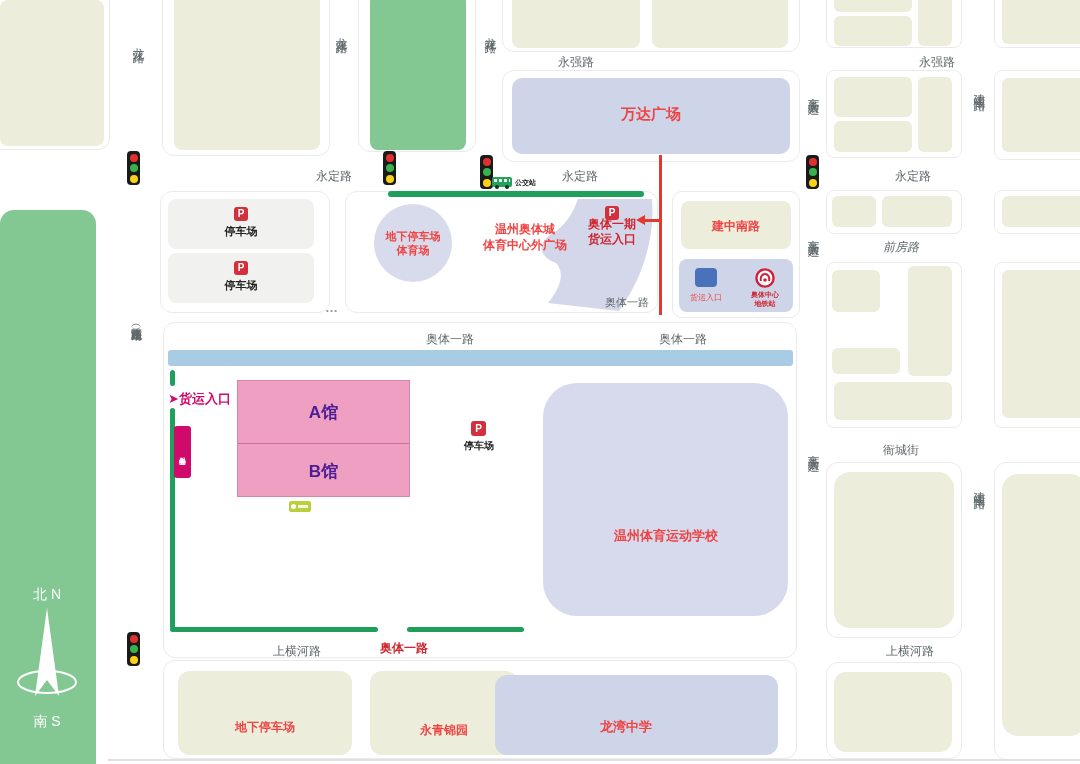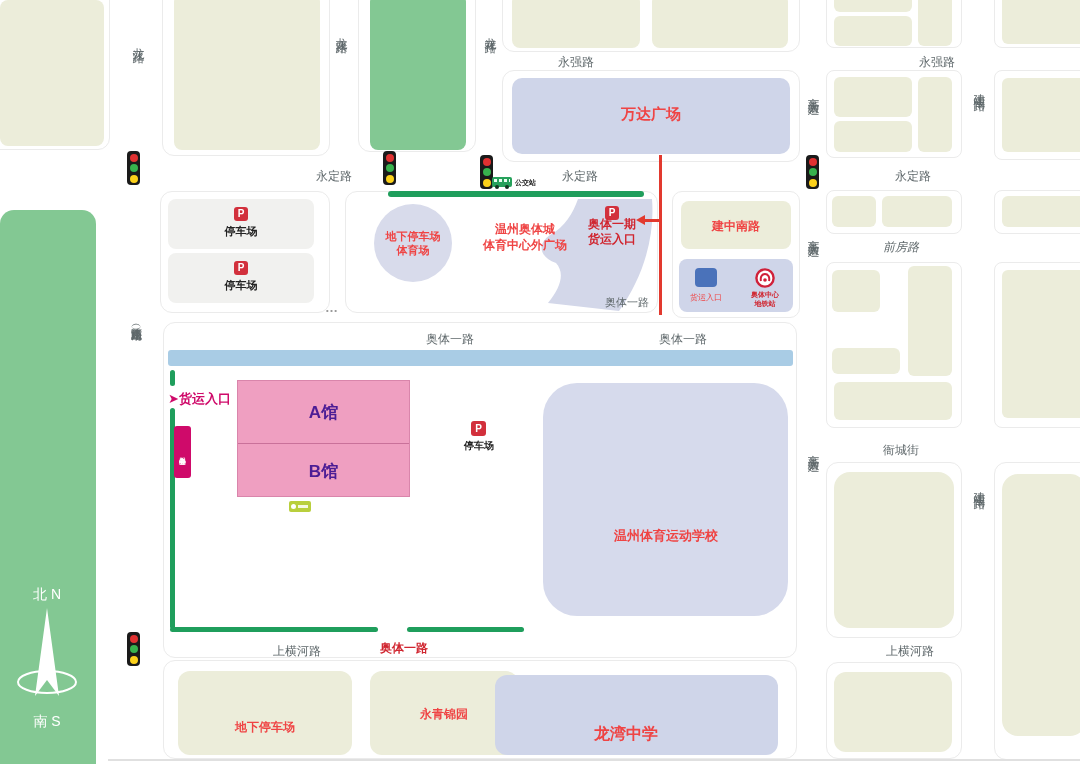--- a/index.html
+++ b/index.html
@@ -190,23 +190,23 @@
 
   <div class="box" style="left:826px;top:462px;width:136px;height:176px;"></div>
   <div class="fill" style="left:834px;top:472px;width:120px;height:156px;border-radius:16px;"></div>
   <div class="box" style="left:994px;top:462px;width:100px;height:298px;"></div>
   <div class="fill" style="left:1002px;top:474px;width:84px;height:262px;border-radius:16px;"></div>
 
   <div class="box" style="left:163px;top:660px;width:634px;height:99px;"></div>
   <div class="fill" style="left:178px;top:671px;width:174px;height:84px;border-radius:12px;"></div>
   <div class="poi" style="left:265px;top:727px;font-size:12px;">地下停车场</div>
   <div class="fill" style="left:370px;top:671px;width:148px;height:84px;border-radius:12px;"></div>
-  <div class="poi" style="left:444px;top:714px;font-size:12px;">永青锦园</div>
+  <div class="poi" style="left:444px;top:730px;font-size:12px;">永青锦园</div>
   <div class="fill lav" style="left:495px;top:675px;width:283px;height:80px;border-radius:12px;"></div>
-  <div class="poi" style="left:626px;top:727px;font-size:16px;margin-top:7px;">龙湾中学</div>
+  <div class="poi" style="left:626px;top:727px;font-size:13px;">龙湾中学</div>
 
   <div class="box" style="left:826px;top:662px;width:136px;height:97px;"></div>
   <div class="fill" style="left:834px;top:672px;width:118px;height:80px;border-radius:12px;"></div>
 
   <div class="abs grn" style="left:0;top:210px;width:96px;height:554px;border-radius:14px 14px 0 0;"></div>
   <div class="compass-label" style="left:47px;top:595px;">北 N</div>
   <svg style="left:14px;top:606px;" width="66" height="104" viewBox="0 0 66 104">
     <ellipse cx="33" cy="76" rx="29" ry="11" fill="none" stroke="#ffffff" stroke-width="2"></ellipse>
     <path d="M33 2 L45 90 L33 74 L21 90 Z" fill="#ffffff"></path>
   </svg>

